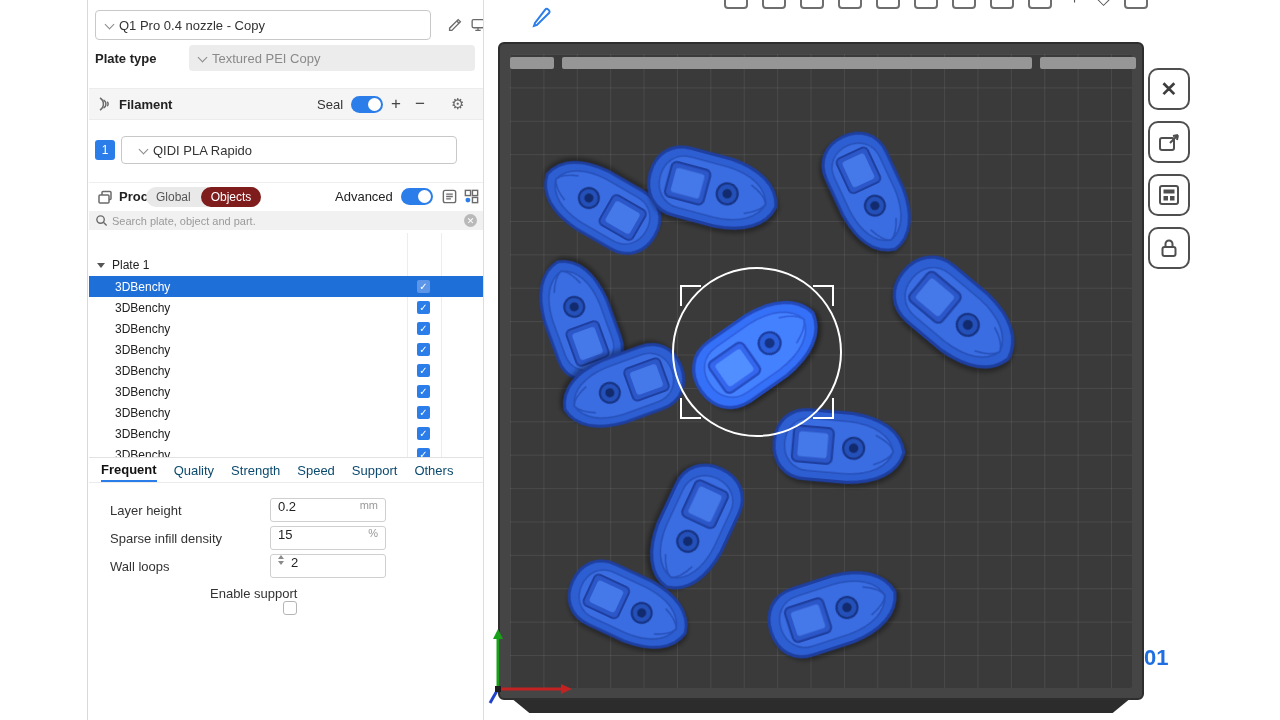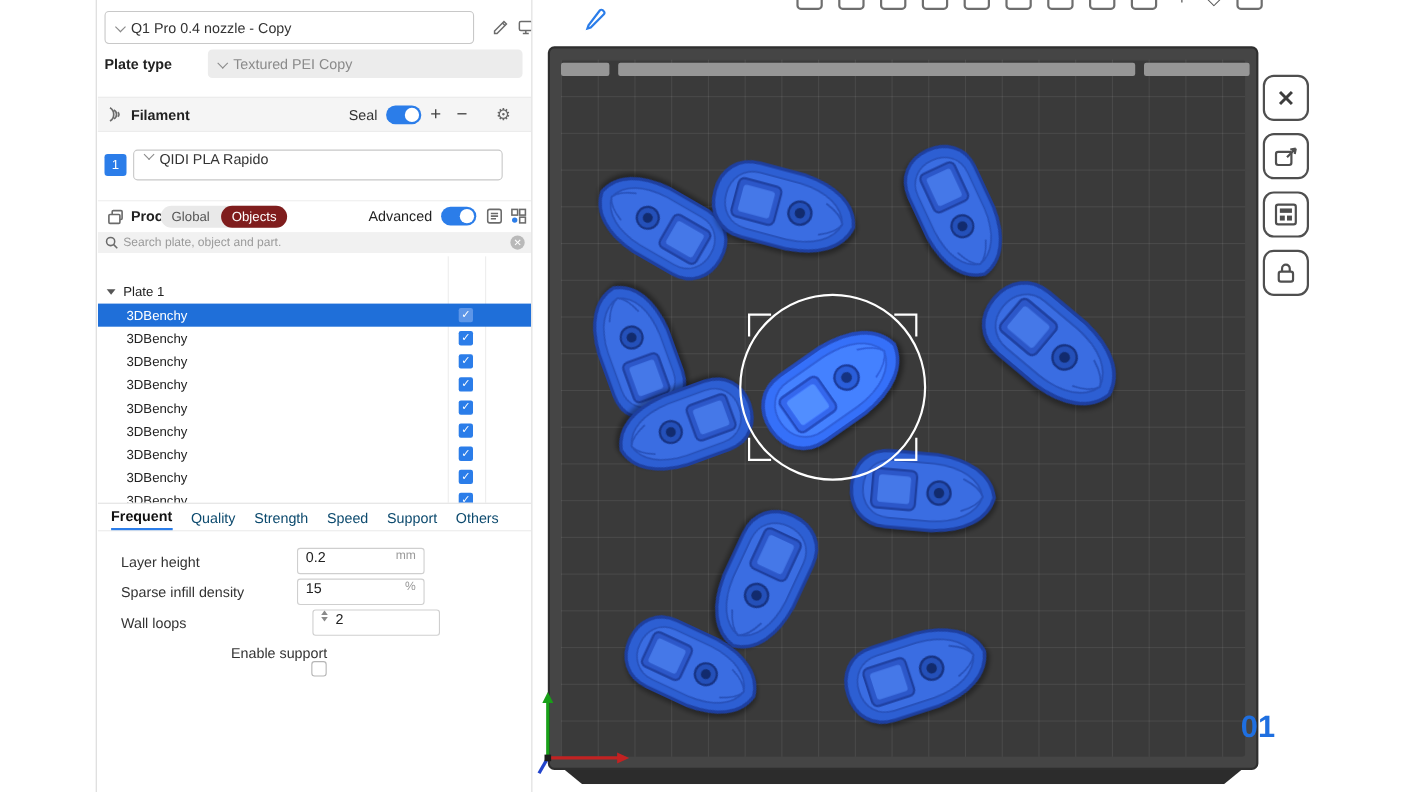--- a/index.html
+++ b/index.html
@@ -34,21 +34,21 @@
   .toggle::after { content:""; position:absolute; right:2px; top:2px; width:13px; height:13px; border-radius:50%; background:#fff; }
   .t-seal { position:absolute; left:262px; }
   .pm { position:absolute; font-size:17px; color:#444; cursor:pointer; width:18px; text-align:center; }
   .plus { left:298px; } .minus { left:322px; }
   .gear { position:absolute; left:362px; font-size:15px; color:#666; cursor:pointer; }
 
   .fil-row { left:0; top:134px; width:394px; height:32px; padding:0 6px; }
   .slot { width:20px; height:20px; background:#2b7de9; color:#fff; font-size:12px; border-radius:3px;
     display:flex; align-items:center; justify-content:center; flex:0 0 auto; }
   .fil-dd { margin-left:6px; width:336px; height:28px; border:1px solid #c8c8c8; border-radius:4px;
-    display:flex; align-items:flex-start; padding:0 8px; cursor:pointer; }
+    display:flex; align-items:center; padding:0 16px; cursor:pointer; }
 
   .proc-header { left:0; top:182px; width:394px; height:28px; padding:0 8px; border-top:1px solid #eee; }
   .proc-title { font-weight:bold; color:#222; margin-left:6px; }
   .scope-pill { position:absolute; left:57px; height:20px; background:#e9e9e9; border-radius:11px;
     display:flex; align-items:center; font-size:12px; cursor:pointer; }
   .scope-pill .g { padding:0 10px; color:#555; }
   .scope-pill .o { padding:2px 10px; color:#fff; background:#7f1d1d; border-radius:11px; height:20px; display:flex; align-items:center;text-align:center; }
   .adv-label { position:absolute; left:246px; color:#222; }
   .t-adv { position:absolute; left:312px; }
   .proc-ic1 { position:absolute; left:350px; } .proc-ic2 { position:absolute; left:372px; }
@@ -113,21 +113,21 @@
   #scene .boat { pointer-events:auto; cursor:pointer; filter:drop-shadow(2px 3px 2px rgba(0,0,0,0.35)); }
   #scene .boat.selected { filter:brightness(1.18) drop-shadow(2px 3px 2px rgba(0,0,0,0.4)); }
   .sel-ring { fill:none; stroke:#fff; stroke-width:2; }
   .sel-brackets { fill:none; stroke:#fff; stroke-width:2; }
 
   .vtoolbar { position:absolute; left:664px; top:68px; display:flex; flex-direction:column; gap:11px; }
   .vbtn { width:42px; height:42px; border:2px solid #4f4f4f; border-radius:10px; background:#fff;
     display:flex; align-items:center; justify-content:center; cursor:pointer; }
   .vbtn .x { font-size:20px; color:#3d3d3d; font-weight:bold; }
 
-  .plate-num { position:absolute; left:644px; top:645px; font-size:28px; font-weight:bold; color:#1f6fe0; }
+  .plate-num { position:absolute; left:660px; top:645px; font-size:22px; font-weight:bold; color:#1f6fe0; }
   .axes { position:absolute; left:0px; top:585px; }
 </style>
 </head>
 <body>
 
 <div class="screen">
   <div class="gutter"></div>
 
   <div class="panel">
 
@@ -282,21 +282,21 @@
           <span class="unit">mm</span>
         </span>
       </div>
       <div class="prow" style="top:36px;">
         <span class="lbl">Sparse infill density</span>
         <span class="pinput">
           <span class="val">15</span>
           <span class="unit">%</span>
         </span>
       </div>
-      <div class="prow" style="top:64px;gap:14px;">
+      <div class="prow" style="top:64px;">
         <span class="lbl">Wall loops</span>
         <span class="pinput">
           <span class="spin">
               <i class="up"></i>
               <i class="dn"></i>
             </span>
           <span class="val">2</span>
         </span>
       </div>
       <div class="prow" style="top:96px;flex-direction:column;">

